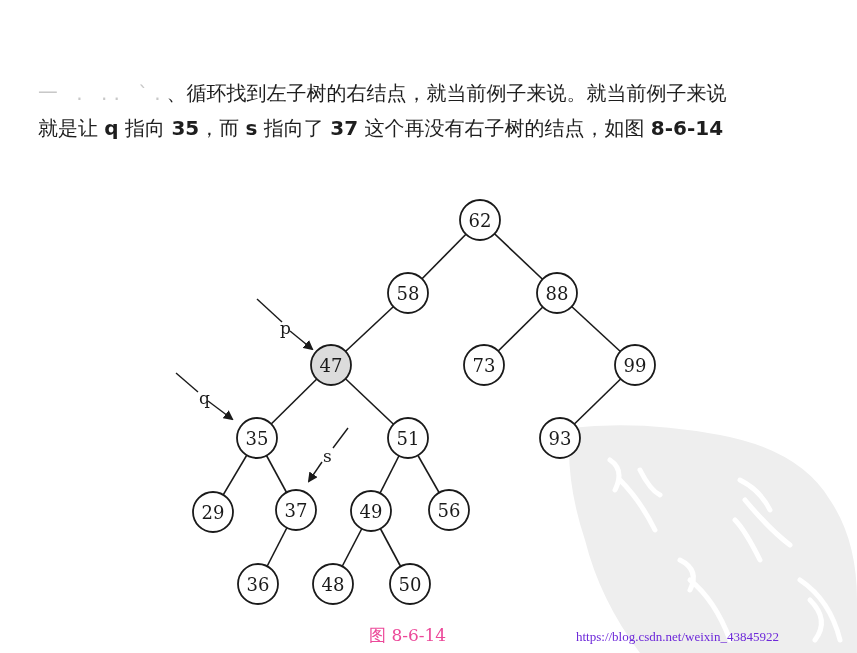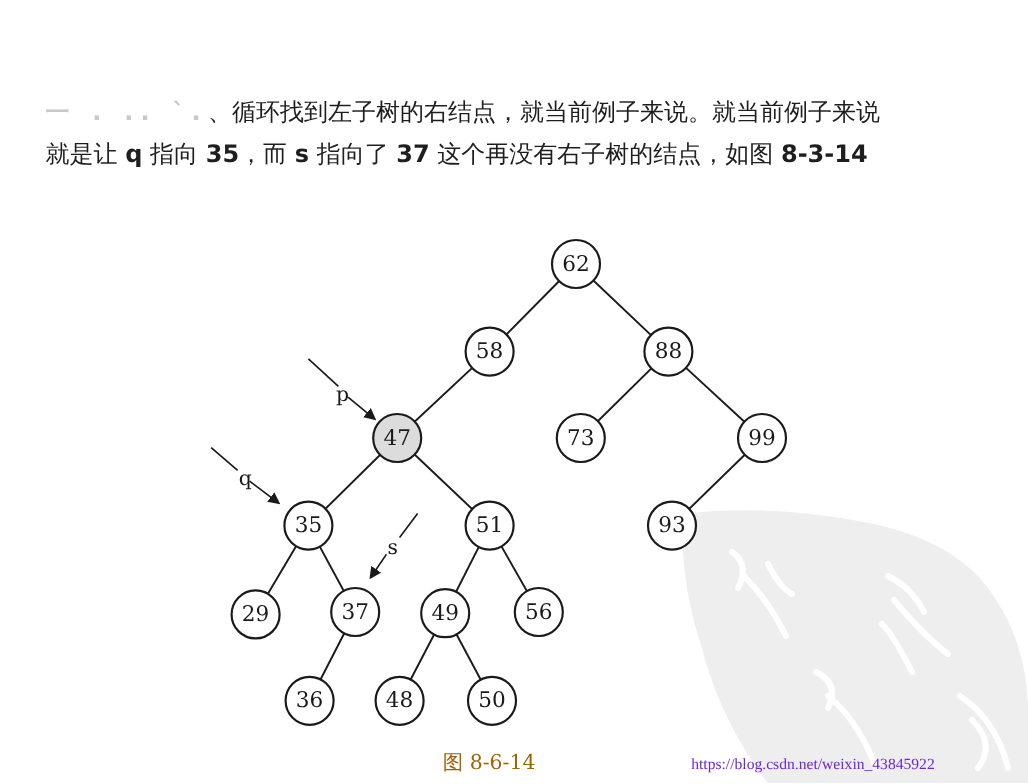--- a/index.html
+++ b/index.html
@@ -3,44 +3,44 @@
 <meta charset="utf-8">
 <style>
   html, body { margin: 0; padding: 0; background: #ffffff; }
   body { width: 857px; height: 653px; position: relative; overflow: hidden; }
   .para {
     position: absolute; left: 38px; top: 76px; width: 820px;
     font-family: "DejaVu Sans", sans-serif; font-size: 20px; line-height: 35px;
     color: #1e1e1e;
   }
   .para .line { display: block; white-space: nowrap; }
-  .para .blur { color: #c8c8c8; letter-spacing: 6px; font-weight: bold; }
+  .para .blur { color: #c8c8c8; letter-spacing: 6px; }
   .para b { font-weight: bold; }
   svg.fig { position: absolute; left: 0; top: 0; }
   .node circle { fill: #ffffff; stroke: #1a1a1a; stroke-width: 1.8; }
   .node.highlight circle { fill: #dcdcdc; }
   .node text { font-family: "DejaVu Serif", serif; font-size: 18px; fill: #1a1a1a; text-anchor: middle; dominant-baseline: central; }
   .edge { stroke: #1a1a1a; stroke-width: 1.6; }
   .ptr-line { stroke: #1a1a1a; stroke-width: 1.4; }
   .ptr-label { font-family: "DejaVu Serif", serif; font-size: 17px; fill: #1a1a1a; }
   .caption {
     position: absolute; left: 369px; top: 624px;
-    font-family: "DejaVu Serif", serif; font-size: 17px; color: #a16207;
+    font-family: "DejaVu Serif", serif; font-size: 17px; color: #ec4899;
   }
   .watermark-url {
     position: absolute; left: 576px; top: 629px;
     font-family: Liberation Serif, serif; font-size: 13px; color: #6d28d9;
   }
 </style>
 </head>
 <body>
 
 <div class="para">
   <span class="line"><span class="blur">一 . ..  ˋ.</span><span>、循环找到左子树的右结点，就当前例子来说。就当前例子来说</span></span>
-  <span class="line"><span>就是让 </span><b>q</b><span> 指向 </span><b>35</b><span>，而 </span><b>s</b><span> 指向了 </span><b>37</b><span> 这个再没有右子树的结点，如图 </span><b>8-3-14</b></span>
+  <span class="line"><span>就是让 </span><b>q</b><span> 指向 </span><b>35</b><span>，而 </span><b>s</b><span> 指向了 </span><b>37</b><span> 这个再没有右子树的结点，如图 </span><b>8-6-14</b></span>
 </div>
 
 <svg class="fig" width="857" height="653" viewBox="0 0 857 653">
 
   <path d="M570 428 Q640 420 720 435 Q800 450 830 500 Q857 540 857 600 L857 653 L640 653 Q600 600 585 540 Q565 480 570 428 Z" fill="#eeeeee"></path>
   <g stroke="#ffffff" stroke-width="5" fill="none" stroke-linecap="round">
     <path d="M610 460 Q625 470 615 490 M620 480 Q640 500 655 530 M640 470 Q650 490 660 495"></path>
     <path d="M740 480 Q760 490 770 510 M745 500 Q770 530 790 545 M735 520 Q745 530 760 560"></path>
     <path d="M680 560 Q700 570 690 590 M690 580 Q715 600 730 640"></path>
     <path d="M800 580 Q830 600 840 640 M810 600 Q830 620 815 640"></path>

